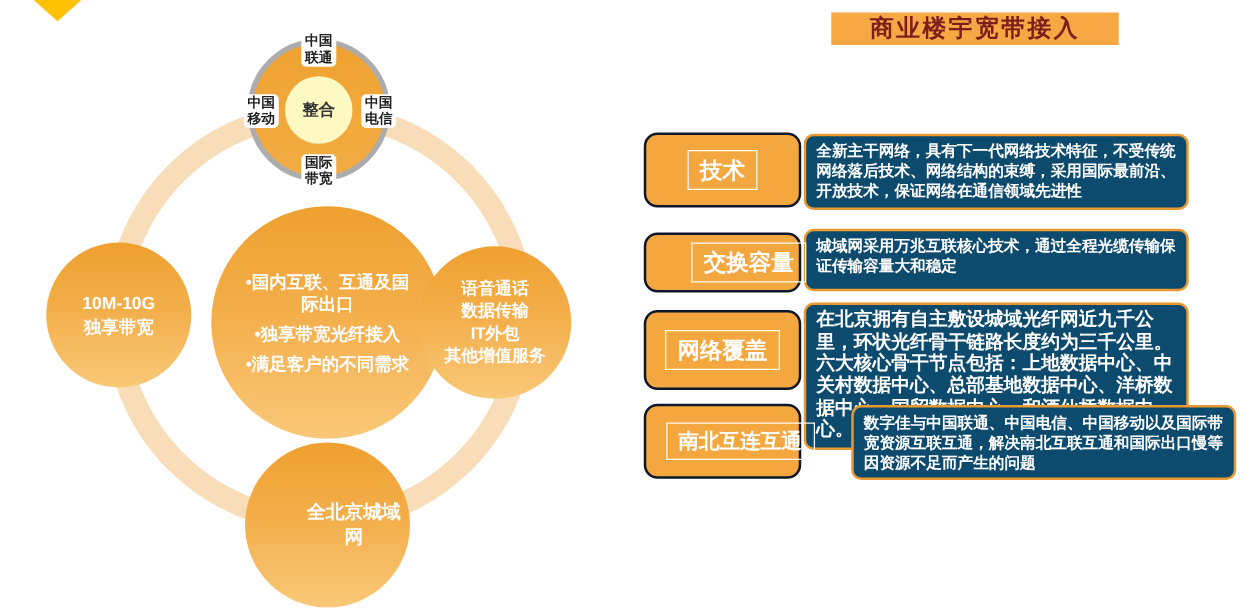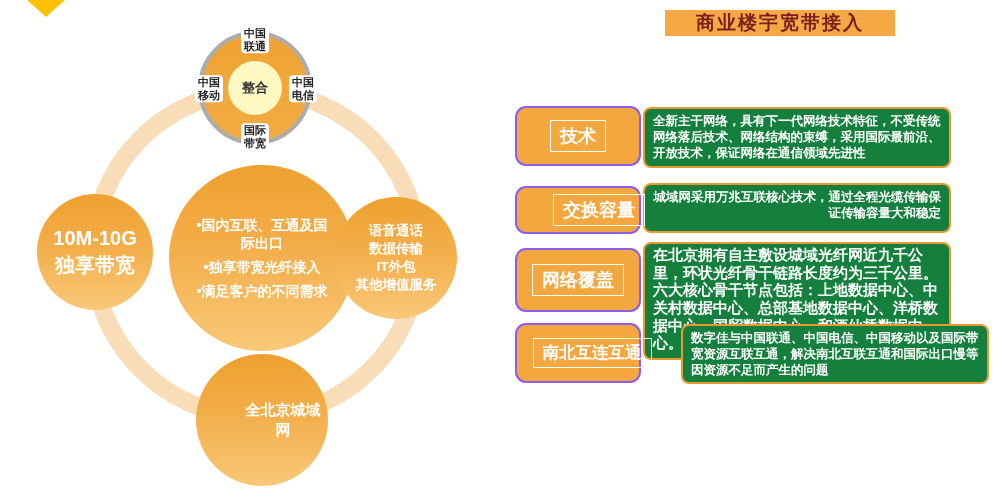--- a/index.html
+++ b/index.html
@@ -29,42 +29,42 @@
   .hub-node-top{left:255px;top:40px;}
   .hub-node-left{left:209px;top:89px;}
   .hub-node-right{left:303px;top:89px;}
   .hub-node-bottom{left:255px;top:137px;}
 
   
   .circle{position:absolute;border-radius:50%;
     background:linear-gradient(180deg,#EEA02F 0%,#F3AE4A 45%,#F9C878 100%);
     color:#fff;font-weight:bold;display:flex;flex-direction:column;
     align-items:center;justify-content:center;text-align:center;}
-  .circle-left{left:37px;top:194px;width:116px;height:116px;font-size:20px;line-height:1.35;}
+  .circle-left{left:37px;top:194px;width:116px;height:116px;font-size:14px;line-height:1.35;}
   .circle-center{left:169px;top:165px;width:186px;height:186px;}
   .circle-right{left:335px;top:197px;width:122px;height:122px;font-size:13.5px;line-height:1.35;}
   .circle-bottom{left:196px;top:354px;width:132px;height:132px;font-size:15px;line-height:1.35;}
   .circle-right .wrap-narrow{width:82px;}
   .circle-bottom .wrap-narrow{width:86px;margin-left:42px;}
   .bullet-line{width:142px;font-size:14px;line-height:1.3;margin:3px 0;text-align:center;}
 
   
   .title-bar{position:absolute;left:665px;top:10px;width:230px;height:26px;background:#F6A845;
     color:#7f1d1d;font-size:19px;font-weight:bold;letter-spacing:2px;
     display:flex;align-items:center;justify-content:center;}
   .row-panel{position:absolute;left:643px;width:308px;box-sizing:border-box;
-    background:#15803d;border:2px solid #E9992F;border-radius:8px;
+    background:#0c4a6e;border:2px solid #E9992F;border-radius:8px;
     padding:4px 8px;color:#fff;font-size:12.5px;font-weight:bold;line-height:1.28;}
   .row-label{position:absolute;left:515px;width:126px;box-sizing:border-box;
-    background:#F4A63F;border:2px solid #8b5cf6;border-radius:11px;
+    background:#F4A63F;border:2px solid #0f172a;border-radius:11px;
     display:flex;align-items:center;justify-content:center;z-index:3;font-family:Liberation Mono, monospace;}
   .row-label .inner{border:1px solid rgba(255,255,255,.95);padding:3px 9px;color:#fff;
     font-weight:bold;white-space:nowrap;}
   .label-1{top:106px;height:60px;} .panel-1{top:107px;min-height:61px;}
-  .label-2{top:186px;height:48px;padding-left:42px;} .panel-2{top:183px;min-height:50px;text-align:right;}
+  .label-2{top:186px;height:48px;padding-left:42px;} .panel-2{top:183px;min-height:50px;}
   .label-3{top:248px;height:64px;} .panel-3{top:242px;min-height:74px;line-height:1.18;font-size:15px;font-family:Liberation Mono, monospace;}
   .label-4{top:323px;height:60px;padding-left:28px;} .panel-4{top:324px;min-height:58px;margin-left:38px;}
   .fs-18{font-size:18px;} .fs-16{font-size:16.5px;}
 </style>
 </head>
 <body>
 
 <div class="stage">
 
   <div class="corner-triangle"></div>

